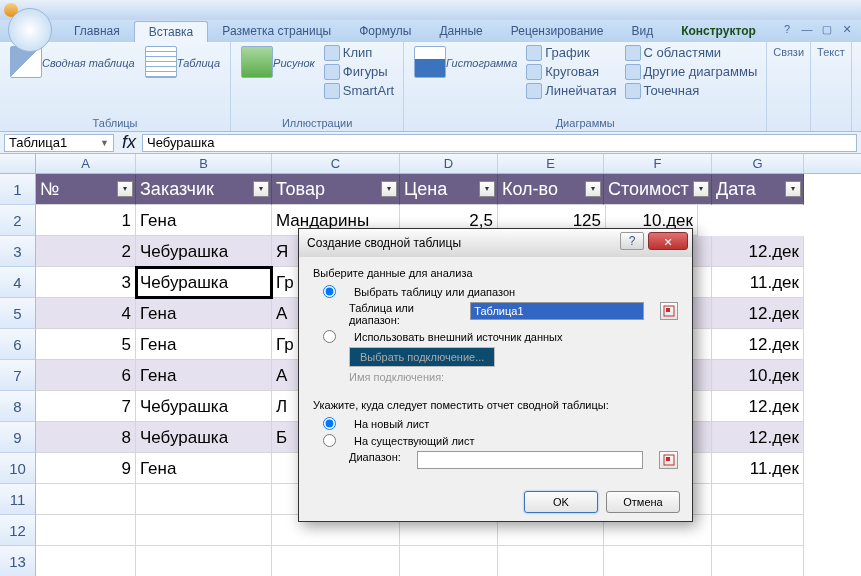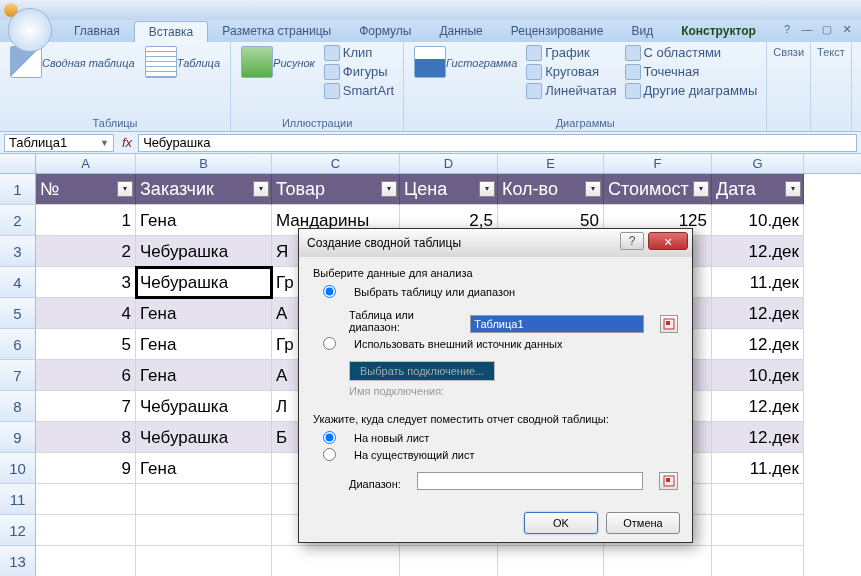--- a/index.html
+++ b/index.html
@@ -24,21 +24,21 @@
 .big-btn .ico { width: 32px; height: 32px; margin-bottom: 2px; }
 .big-btn span { font-size: 11px; color: #3b5885; text-align: center; line-height: 1.1; }
 .small-btns { display: flex; flex-direction: column; gap: 1px; }
 .small-btn { display: flex; align-items: flex-start; gap: 3px; padding: 1px 3px; cursor: pointer; font-size: 13px; color: #3b5885; }
 .small-btn .ico-s { width: 16px; height: 16px; }
 
 .namebox-row { height: 22px; background: #e8f0fa; border-bottom: 1px solid #a6bedc; display: flex; align-items: center; }
 .namebox { width: 110px; height: 18px; margin: 0 4px; background: #fff; border: 1px solid #a1b8d8; padding: 0 4px; display: flex; align-items: center; justify-content: space-between; font-size: 13px; }
 .namebox .dd { font-size: 9px; color: #666; }
 .fx-area { display: flex; align-items: center; gap: 6px; flex: 1; padding: 0 4px; }
-.fx-lbl { font-style: italic; font-size: 13px; color: #7f1d1d; }
+.fx-lbl { font-style: italic; font-size: 18px; color: #0f172a; }
 .fx-val { font-size: 13px; background: #fff; flex: 1; height: 18px; border: 1px solid #a1b8d8; padding: 0 4px; display: flex; align-items: center; }
 
 .grid-area { position: relative; background: #fff; }
 .col-headers { display: flex; background: linear-gradient(#f4f8fd, #dce9f9); border-bottom: 1px solid #a6bedc; height: 20px; }
 .corner { width: 36px; border-right: 1px solid #a6bedc; background: linear-gradient(#f4f8fd, #dce9f9); }
 .ch { border-right: 1px solid #c0d3eb; text-align: center; font-size: 13px; color: #3b5885; line-height: 20px; }
 .row { display: flex; height: 31px; }
 .rh { width: 36px; background: linear-gradient(#f4f8fd, #dce9f9); border-right: 1px solid #a6bedc; border-bottom: 1px solid #c0d3eb; text-align: center; font-size: 15px; color: #3b5885; line-height: 31px; }
 .cell { border-right: 1px solid #d6d6d6; border-bottom: 1px solid #d6d6d6; padding: 0 4px; font-size: 17px; line-height: 31px; overflow: hidden; white-space: nowrap; }
 .hdr-row .cell { background: #6b5f87; color: #fff; font-size: 18px; position: relative; border-right: 1px solid #574d6e; }
@@ -48,21 +48,21 @@
 .num { text-align: right; }
 .sel-cell { outline: 3px solid #000; outline-offset: -2px; background: #fff !important; z-index: 2; position: relative; }
 
 .dlg { position: absolute; left: 298px; top: 228px; width: 395px; background: #f0f0f0; border: 1px solid #333; box-shadow: 4px 4px 14px rgba(0,0,0,.4); z-index: 50; font-size: 11px; }
 .dlg-title { height: 28px; background: linear-gradient(#fcfcfc, #d8d8d8); display: flex; align-items: center; padding: 0 8px; font-size: 12px; position: relative; }
 .dlg-close { position: absolute; right: 4px; top: 3px; width: 40px; height: 18px; background: linear-gradient(#e07070, #c03030); border-radius: 3px; color: #fff; text-align: center; line-height: 18px; font-size: 11px; border: 1px solid #803030; }
 .dlg-help { position: absolute; right: 48px; top: 3px; width: 24px; height: 18px; background: linear-gradient(#fcfcfc,#d8d8d8); border: 1px solid #999; border-radius: 2px; text-align: center; line-height: 16px; color: #3b5885; }
 .dlg-body { padding: 10px 14px; }
 .dlg-sect { font-size: 11px; margin-bottom: 6px; }
 .dlg-opt { display: flex; align-items: center; gap: 18px; margin: 4px 0 4px 10px; }
-.dlg-field { display: flex; align-items: flex-end; gap: 16px; margin: 11px 0 4px 36px; }
+.dlg-field { display: flex; align-items: flex-start; gap: 16px; margin: 4px 0 4px 36px; }
 .dlg-field label { font-size: 11px; }
 .dlg-input { height: 18px; border: 1px solid #999; padding: 0 3px; font-size: 11px; background: #fff; }
 .dlg-input.sel { background: #3166c4; color: #fff; width: 195px; }
 .dlg-range-btn { width: 20px; height: 18px; border: 1px solid #999; background: linear-gradient(#fcfcfc,#e4e4e4); display: inline-flex; align-items: center; justify-content: center; }
 .dlg-btn-dis { height: 20px; padding: 0 10px; border: 1px solid #bbb; background: #0c4a6e; color: #aaa; font-size: 11px; }
 .dlg-gray { color: #999; margin-left: 36px; }
 .dlg-buttons { display: flex; justify-content: flex-end; gap: 8px; padding: 8px 12px; }
 .dlg-btn { width: 74px; height: 22px; border: 1px solid #888; background: linear-gradient(#fcfcfc,#e4e4e4); font-size: 11px; border-radius: 3px; }
 .dlg-btn.default { border: 1px solid #3b73bf; box-shadow: 0 0 2px #6aa3e8; }
 
@@ -159,25 +159,25 @@
             <span>Линейчатая</span>
           </div>
       </div>
       <div class="small-btns">
         <div class="small-btn">
             <div class="ico-s"></div>
             <span>С областями</span>
           </div>
         <div class="small-btn">
             <div class="ico-s"></div>
+            <span>Другие диаграммы</span>
+          </div>
+        <div class="small-btn">
+            <div class="ico-s"></div>
             <span>Точечная</span>
-          </div>
-        <div class="small-btn">
-            <div class="ico-s"></div>
-            <span>Другие диаграммы</span>
           </div>
       </div>
     </div>
     <div class="group-label">Диаграммы</div>
   </div>
   <div class="group">
     <div class="group-label">Связи</div>
   </div>
   <div class="group">
     <div class="group-label">Текст</div>
@@ -218,21 +218,20 @@
     <div class="cell cG"><span>Дата</span><div class="dd-btn">▾</div></div>
   </div>
 
   <div id="data-rows">
       <div class="row odd">
     <div class="rh">2</div>
     <div class="cell cA num">1</div>
     <div class="cell cB ">Гена</div>
     <div class="cell cC">Мандарины</div>
     <div class="cell cD num">2,5</div>
-    <div class="cell cE num">50</div>
     <div class="cell cF num">125</div>
     <div class="cell cG num">10.дек</div>
   </div>
       <div class="row even">
     <div class="rh">3</div>
     <div class="cell cA num">2</div>
     <div class="cell cB ">Чебурашка</div>
     <div class="cell cC">Я</div>
     <div class="cell cD num"></div>
     <div class="cell cE num"></div>

